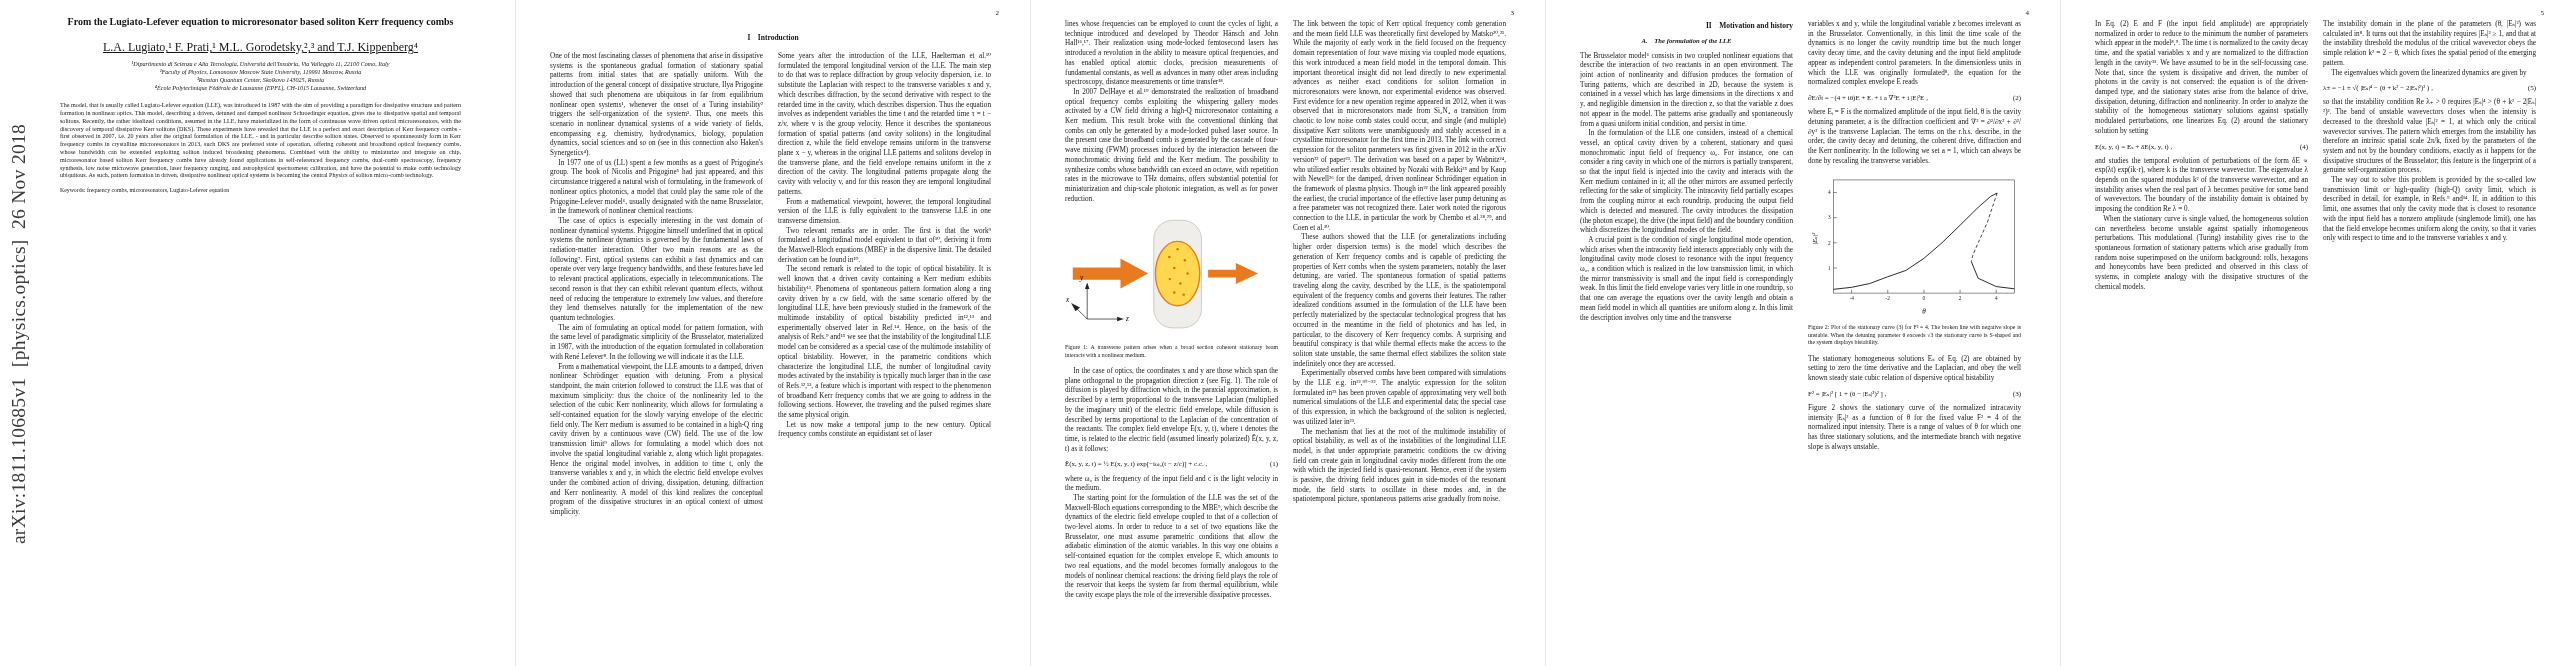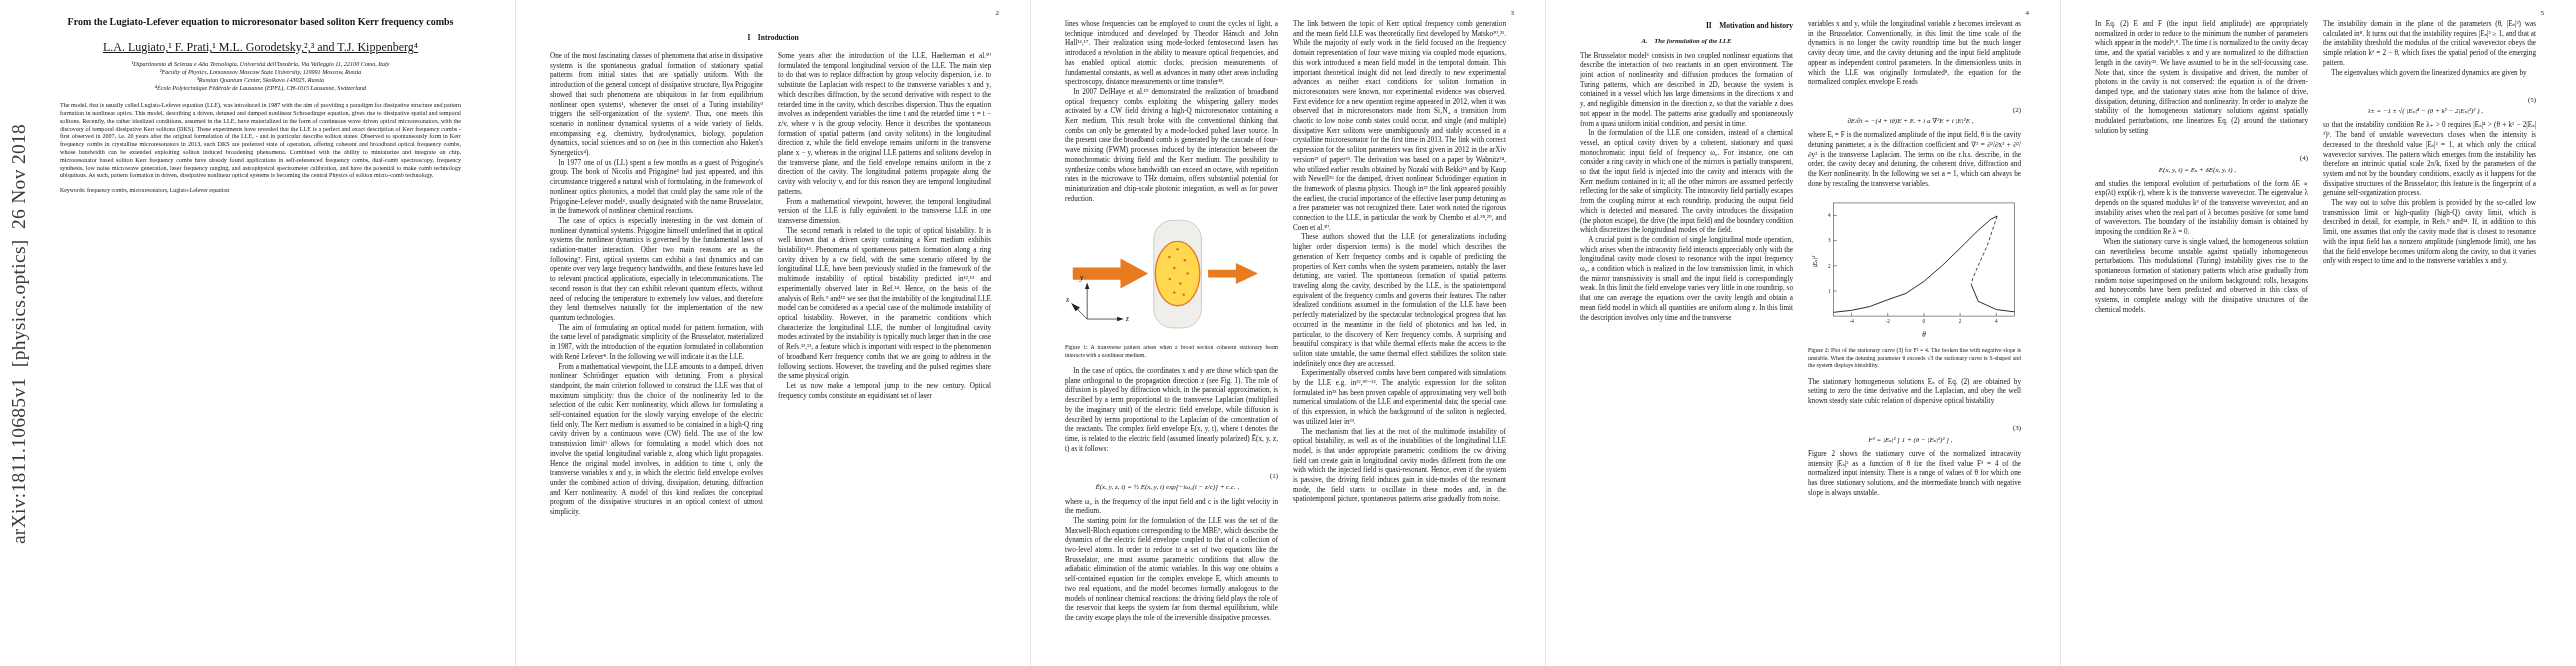--- a/index.html
+++ b/index.html
@@ -24,21 +24,21 @@
   
   .body2{padding:20px 34px 0 34px;}
   .sec{font-size:7.5px;font-weight:bold;text-align:center;white-space:pre;margin:13px 0 10px 0;}
   .cols{display:flex;gap:15px;}
   .col{width:213px;height:627px;overflow:hidden;}
   .para{margin:0;text-indent:8.3px;text-align:justify;font-size:7.2px;line-height:9.7px;}
   .para.ni{text-indent:0;}
   .sec2{font-size:7.5px;font-weight:bold;text-align:right;white-space:pre;margin:1.1px 0 6.7px 0;}
   .subsec{font-size:6.7px;font-weight:bold;font-style:italic;text-align:center;white-space:pre;margin:0 0 7.8px 0;}
   .eqrow{display:flex;align-items:center;margin:6.1px 0;font-size:7px;}
-  .eqbody{flex:1;text-align:center;font-style:italic;white-space:pre;margin-top:23px;}
+  .eqbody{flex:1;text-align:left;white-space:pre;}
   .eqtag{font-style:normal;}
   .fig{margin:5.6px 0 2.2px 0;}
   .fig svg{display:block;}
   .figcap{margin:3.3px 0 7.8px 0;font-size:5.8px;line-height:7.5px;text-align:justify;}
   .axlab{font-style:italic;}
 </style>
 </head>
 <body>
 
 <div class="app">
@@ -67,20 +67,21 @@
         <div class="col">
           <p class="para ni">One of the most fascinating classes of phenomena that arise in dissipative systems is the spontaneous gradual formation of stationary spatial patterns from initial states that are spatially uniform. With the introduction of the general concept of dissipative structure, Ilya Prigogine showed that such phenomena are ubiquitous in far from equilibrium nonlinear open systems¹, whenever the onset of a Turing instability² triggers the self-organization of the system³. Thus, one meets this scenario in nonlinear dynamical systems of a wide variety of fields, encompassing e.g. chemistry, hydrodynamics, biology, population dynamics, social sciences and so on (see in this connection also Haken's Synergetics⁴).</p>
           <p class="para">In 1977 one of us (LL) spent a few months as a guest of Prigogine's group. The book of Nicolis and Prigogine⁵ had just appeared, and this circumstance triggered a natural wish of formulating, in the framework of nonlinear optics photonics, a model that could play the same role of the Prigogine-Lefever model⁶, usually designated with the name Brusselator, in the framework of nonlinear chemical reactions.</p>
           <p class="para">The case of optics is especially interesting in the vast domain of nonlinear dynamical systems. Prigogine himself underlined that in optical systems the nonlinear dynamics is governed by the fundamental laws of radiation-matter interaction. Other two main reasons are as the following⁷. First, optical systems can exhibit a fast dynamics and can operate over very large frequency bandwidths, and these features have led to relevant practical applications, especially in telecommunications. The second reason is that they can exhibit relevant quantum effects, without need of reducing the temperature to extremely low values, and therefore they lend themselves naturally for the implementation of the new quantum technologies.</p>
           <p class="para">The aim of formulating an optical model for pattern formation, with the same level of paradigmatic simplicity of the Brusselator, materialized in 1987, with the introduction of the equation formulated in collaboration with René Lefever⁸. In the following we will indicate it as the LLE.</p>
           <p class="para">From a mathematical viewpoint, the LLE amounts to a damped, driven nonlinear Schrödinger equation with detuning. From a physical standpoint, the main criterion followed to construct the LLE was that of maximum simplicity: thus the choice of the nonlinearity led to the selection of the cubic Kerr nonlinearity, which allows for formulating a self-contained equation for the slowly varying envelope of the electric field only. The Kerr medium is assumed to be contained in a high-Q ring cavity driven by a continuous wave (CW) field. The use of the low transmission limit⁹ allows for formulating a model which does not involve the spatial longitudinal variable z, along which light propagates. Hence the original model involves, in addition to time t, only the transverse variables x and y, in which the electric field envelope evolves under the combined action of driving, dissipation, detuning, diffraction and Kerr nonlinearity. A model of this kind realizes the conceptual program of the dissipative structures in an optical context of utmost simplicity.</p>
         </div>
         <div class="col">
           <p class="para ni">Some years after the introduction of the LLE, Haelterman et al.¹⁰ formulated the temporal longitudinal version of the LLE. The main step to do that was to replace diffraction by group velocity dispersion, i.e. to substitute the Laplacian with respect to the transverse variables x and y, which describes diffraction, by the second derivative with respect to the retarded time in the cavity, which describes dispersion. Thus the equation involves as independent variables the time t and the retarded time τ = t − z/v, where v is the group velocity. Hence it describes the spontaneous formation of spatial patterns (and cavity solitons) in the longitudinal direction z, while the field envelope remains uniform in the transverse plane x − y, whereas in the original LLE patterns and solitons develop in the transverse plane, and the field envelope remains uniform in the z direction of the cavity. The longitudinal patterns propagate along the cavity with velocity v, and for this reason they are temporal longitudinal patterns.</p>
           <p class="para">From a mathematical viewpoint, however, the temporal longitudinal version of the LLE is fully equivalent to the transverse LLE in one transverse dimension.</p>
+          <p class="para">Two relevant remarks are in order. The first is that the work⁹ formulated a longitudinal model equivalent to that of¹⁰, deriving it from the Maxwell-Bloch equations (MBE)² in the dispersive limit. The detailed derivation can be found in¹⁰.</p>
           <p class="para">The second remark is related to the topic of optical bistability. It is well known that a driven cavity containing a Kerr medium exhibits bistability¹¹. Phenomena of spontaneous pattern formation along a ring cavity driven by a cw field, with the same scenario offered by the longitudinal LLE, have been previously studied in the framework of the multimode instability of optical bistability predicted in¹²,¹³ and experimentally observed later in Ref.¹⁴. Hence, on the basis of the analysis of Refs.⁹ and¹⁵ we see that the instability of the longitudinal LLE model can be considered as a special case of the multimode instability of optical bistability. However, in the parametric conditions which characterize the longitudinal LLE, the number of longitudinal cavity modes activated by the instability is typically much larger than in the case of Refs.¹²,¹³, a feature which is important with respect to the phenomenon of broadband Kerr frequency combs that we are going to address in the following sections. However, the traveling and the pulsed regimes share the same physical origin.</p>
           <p class="para">Let us now make a temporal jump to the new century. Optical frequency combs constitute an equidistant set of laser</p>
         </div>
       </div>
     </div>
   </div>
 
   <div class="page">
     <div class="pagenum">3</div>
     <div class="body2">

